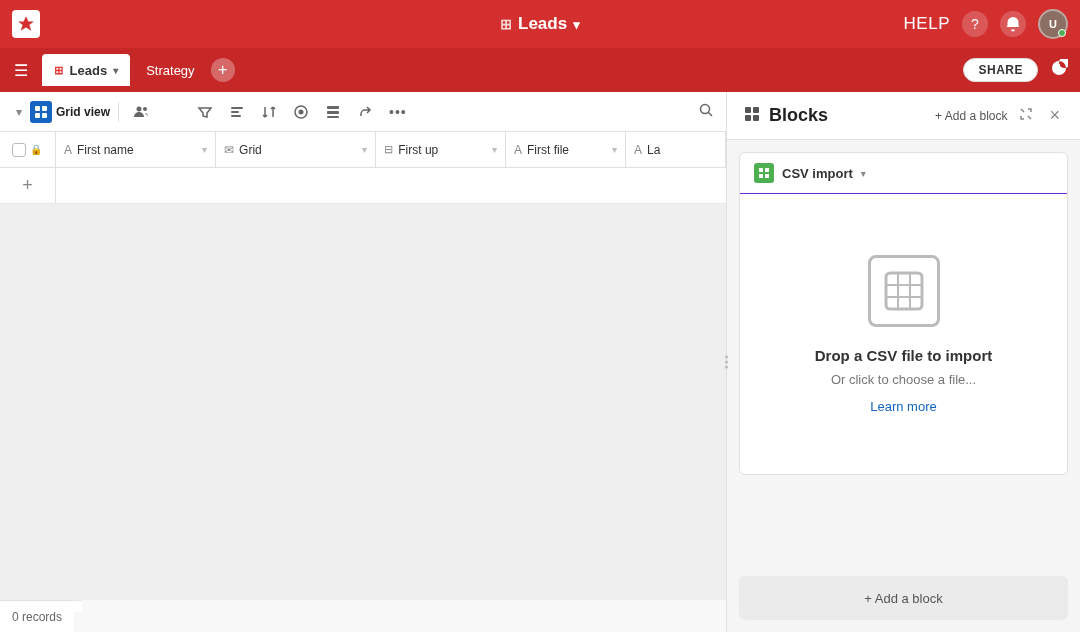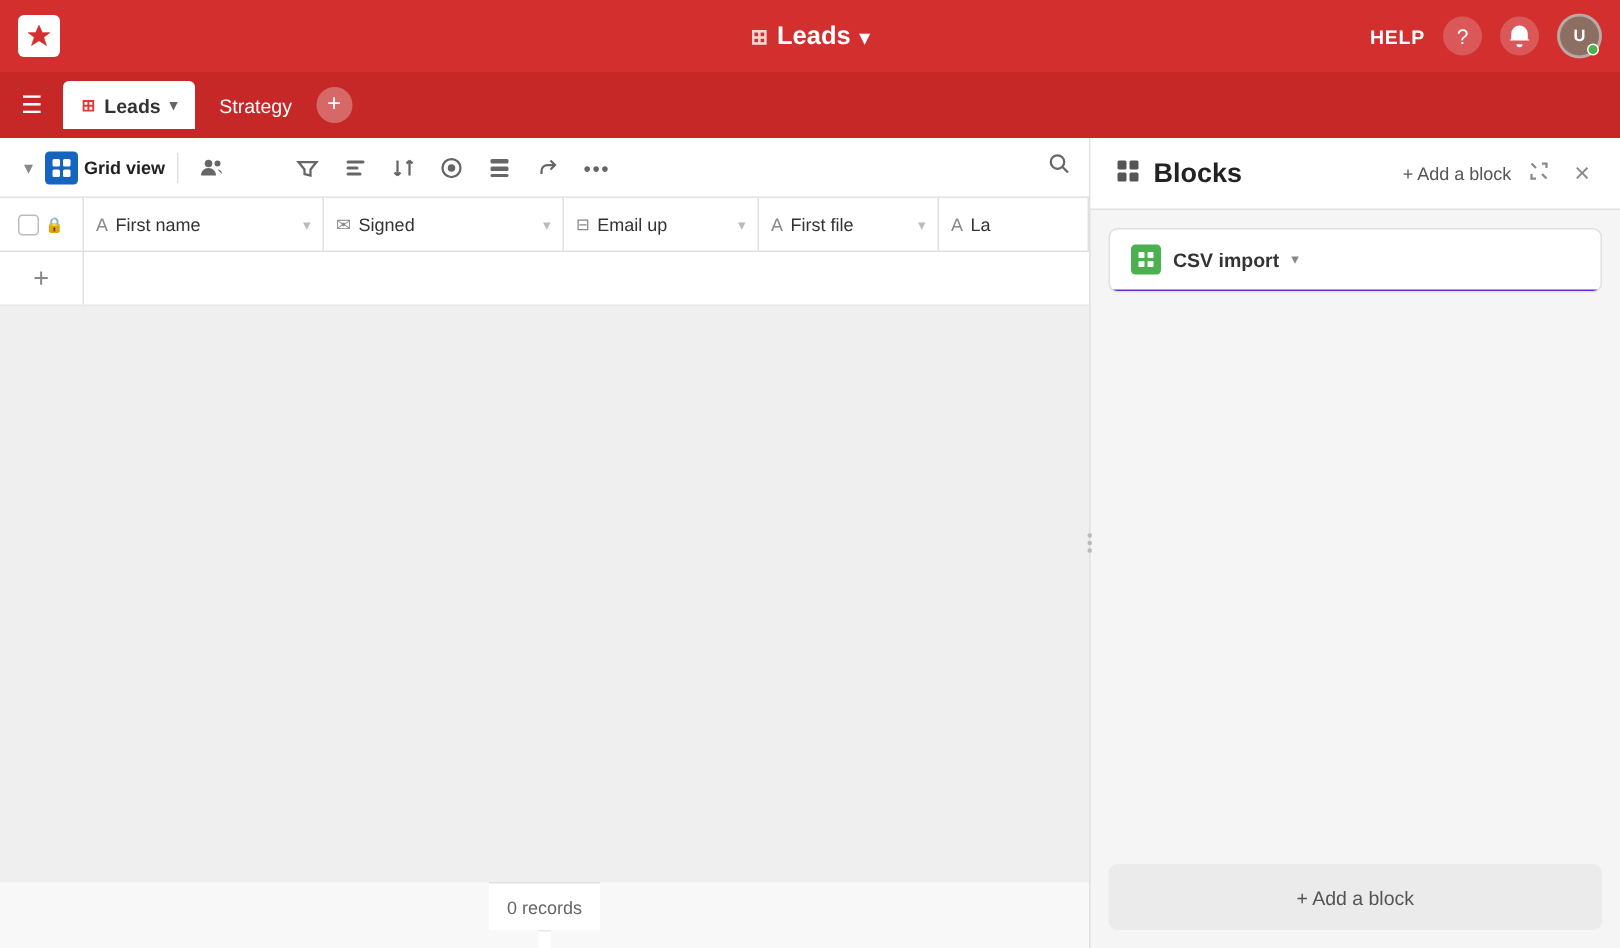--- a/index.html
+++ b/index.html
@@ -27,21 +27,21 @@
       position: absolute;
       left: 50%; transform: translateX(-50%);
       display: flex; align-items: center; gap: 6px;
       color: white; font-size: 18px; font-weight: 600;
     }
     .top-nav-right {
       margin-left: auto;
       display: flex; align-items: center; gap: 12px;
       color: white; font-size: 13px; font-weight: 500;
     }
-    .top-nav-right .help { font-size: 13px; font-weight: 700; letter-spacing: 0.5px; }
+    .top-nav-right .help { font-size: 17px; font-weight: 400; letter-spacing: 0.5px; }
     .icon-circle {
       width: 26px; height: 26px; border-radius: 50%;
       display: flex; align-items: center; justify-content: center;
       background: rgba(255,255,255,0.2);
       color: white; font-size: 14px; cursor: pointer;
     }
     .avatar {
       width: 30px; height: 30px; border-radius: 50%;
       background: #8d6e63;
       display: flex; align-items: center; justify-content: center;
@@ -363,20 +363,28 @@
   </div>
 
   <div class="tab-inactive">
     <span>Strategy</span>
   </div>
 
   <div class="tab-add">
     <span>+</span>
   </div>
 
+  <div class="tab-bar-right">
+    <button class="share-btn">SHARE</button>
+    <div class="history-btn">
+      <svg width="18" height="18" viewBox="0 0 18 18" fill="white">
+        <path d="M9 2a7 7 0 100 14A7 7 0 009 2zm0 1.5A5.5 5.5 0 1114.5 9 5.5 5.5 0 019 3.5zM8.25 5v4.31l2.97 2.97 1.06-1.06-2.28-2.28V5H8.25z"></path>
+      </svg>
+    </div>
+  </div>
 </div>
 
 <div class="main-layout">
 
   <div class="grid-area">
 
     <div class="toolbar">
       <span class="toolbar-caret">▾</span>
       <div class="view-icon">
         <svg width="14" height="14" viewBox="0 0 14 14" fill="white">
@@ -454,26 +462,26 @@
           <span class="lock-icon">🔒</span>
         </div>
       </div>
       <div class="col-header col-full-name">
         <span class="col-type-icon">A</span>
         <span>First name</span>
         <span class="col-sort">▾</span>
       </div>
       <div class="col-header col-email">
         <span class="col-type-icon">✉</span>
-        <span>Signed</span>
+        <span>Grid</span>
         <span class="col-sort">▾</span>
       </div>
       <div class="col-header col-signed-up">
         <span class="col-type-icon" style="font-size:11px;">⊟</span>
-        <span>Email up</span>
+        <span>First up</span>
         <span class="col-sort">▾</span>
       </div>
       <div class="col-header col-first-name">
         <span class="col-type-icon">A</span>
         <span>First file</span>
         <span class="col-sort">▾</span>
       </div>
       <div class="col-header col-last">
         <span class="col-type-icon">A</span>
         <span>La</span>
@@ -483,21 +491,21 @@
     <div class="grid-body">
       <div style="display:flex;background:white;border-bottom:1px solid #e8e8e8;height:36px;">
         <div style="width:56px;border-right:1px solid #e0e0e0;display:flex;align-items:center;justify-content:center;">
           <span style="font-size:18px;color:#888;cursor:pointer;">+</span>
         </div>
         <div style="flex:1;"></div>
       </div>
       <div style="flex:1;height:calc(100% - 36px);background:#efefef;"></div>
     </div>
 
-    <div style="display:flex;flex-direction:column;flex-shrink:0;align-items:center;">
+    <div style="display:flex;flex-direction:row;flex-shrink:0;">
       <div class="status-bar">
         <span>0 records</span>
       </div>
       <div class="scroll-bar-area">
         <div class="scroll-track">
           <div class="scroll-thumb"></div>
         </div>
       </div>
     </div>
 
@@ -536,20 +544,34 @@
             <svg width="12" height="12" viewBox="0 0 12 12" fill="white">
               <rect x="1" y="1" width="4" height="4" rx="0.5"></rect>
               <rect x="7" y="1" width="4" height="4" rx="0.5"></rect>
               <rect x="1" y="7" width="4" height="4" rx="0.5"></rect>
               <rect x="7" y="7" width="4" height="4" rx="0.5"></rect>
             </svg>
           </div>
           <span class="csv-card-title">CSV import</span>
           <span class="csv-card-arrow">▾</span>
         </div>
+        <div class="csv-card-body">
+          <div class="csv-big-icon">
+            <svg width="44" height="44" viewBox="0 0 44 44" fill="none" stroke="#999" stroke-width="2.5">
+              <rect x="4" y="4" width="36" height="36" rx="4" stroke="#bbb" stroke-width="3"></rect>
+              <line x1="4" y1="16" x2="40" y2="16" stroke="#bbb" stroke-width="2"></line>
+              <line x1="4" y1="28" x2="40" y2="28" stroke="#bbb" stroke-width="2"></line>
+              <line x1="16" y1="4" x2="16" y2="40" stroke="#bbb" stroke-width="2"></line>
+              <line x1="28" y1="4" x2="28" y2="40" stroke="#bbb" stroke-width="2"></line>
+            </svg>
+          </div>
+          <span class="csv-drop-text">Drop a CSV file to import</span>
+          <span class="csv-sub-text">Or click to choose a file...</span>
+          <span class="csv-learn-more">Learn more</span>
+        </div>
       </div>
 
     </div>
 
     <div class="add-block-btn">+ Add a block</div>
   </div>
 
 </div>
 
 </body></html>

